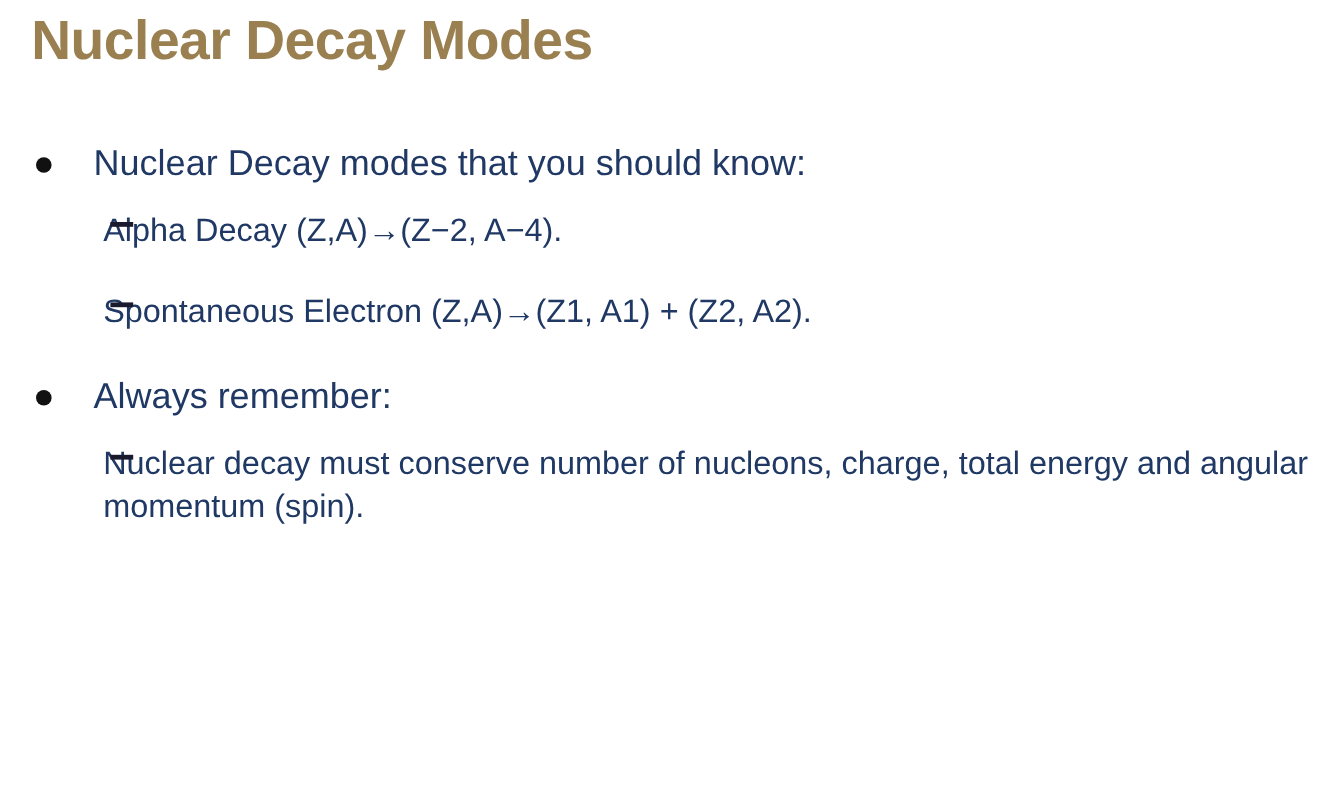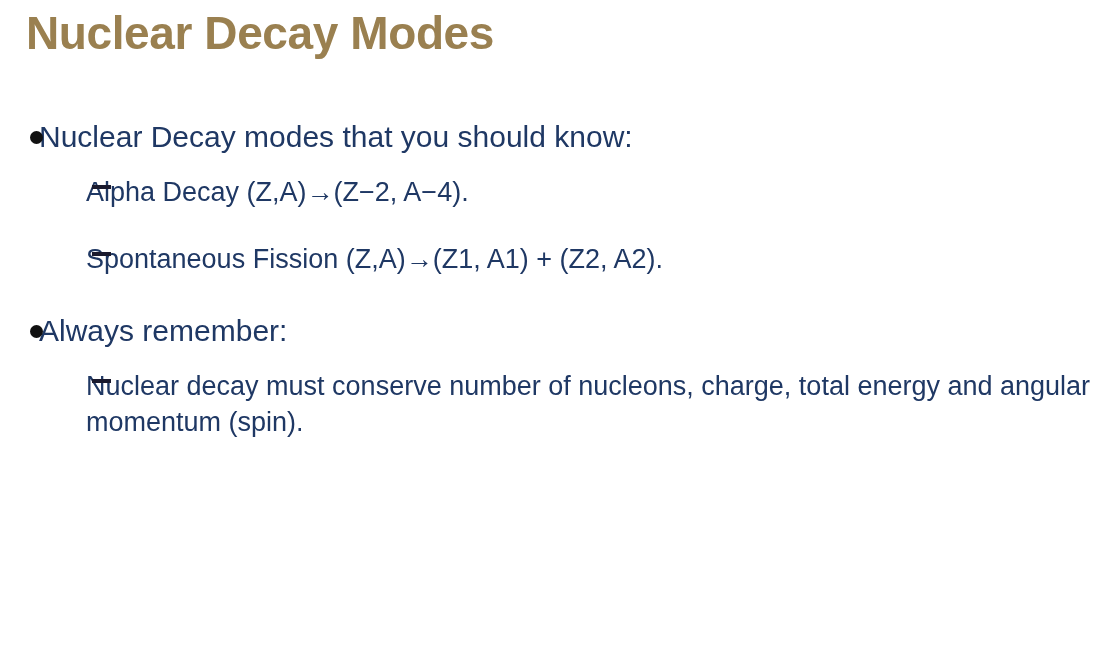--- a/index.html
+++ b/index.html
@@ -41,21 +41,21 @@
   
   .body-list {
     position: absolute;
     left: 0;
     top: 118px;
     width: 1118px;
   }
 
   .bullet-l1 {
     position: relative;
-    padding-left: 39px;
+    padding-left: 78px;
     color: #1f3864;
     font-size: 30px;
     line-height: 38px;
     margin: 0 0 14px 0;
     white-space: nowrap;
   }
   .bullet-l1 .dot {
     position: absolute;
     left: 30px;
     top: 13px;
@@ -125,21 +125,21 @@
 
     <div class="sub-list">
 
       <div class="bullet-l2">
         <span class="dash"></span>
         <span class="l2-text">Alpha Decay (Z,A)→(Z−2, A−4).</span>
       </div>
 
       <div class="bullet-l2">
         <span class="dash"></span>
-        <span class="l2-text">Spontaneous Fission (Z,A)→(Z1, A1) + (Z2, A2).</span>
+        <span class="l2-text">Spontaneous Electron (Z,A)→(Z1, A1) + (Z2, A2).</span>
       </div>
 
 
 
 
     </div>
 
     <div class="spacer-l1"></div>
 
     <div class="bullet-l1">

